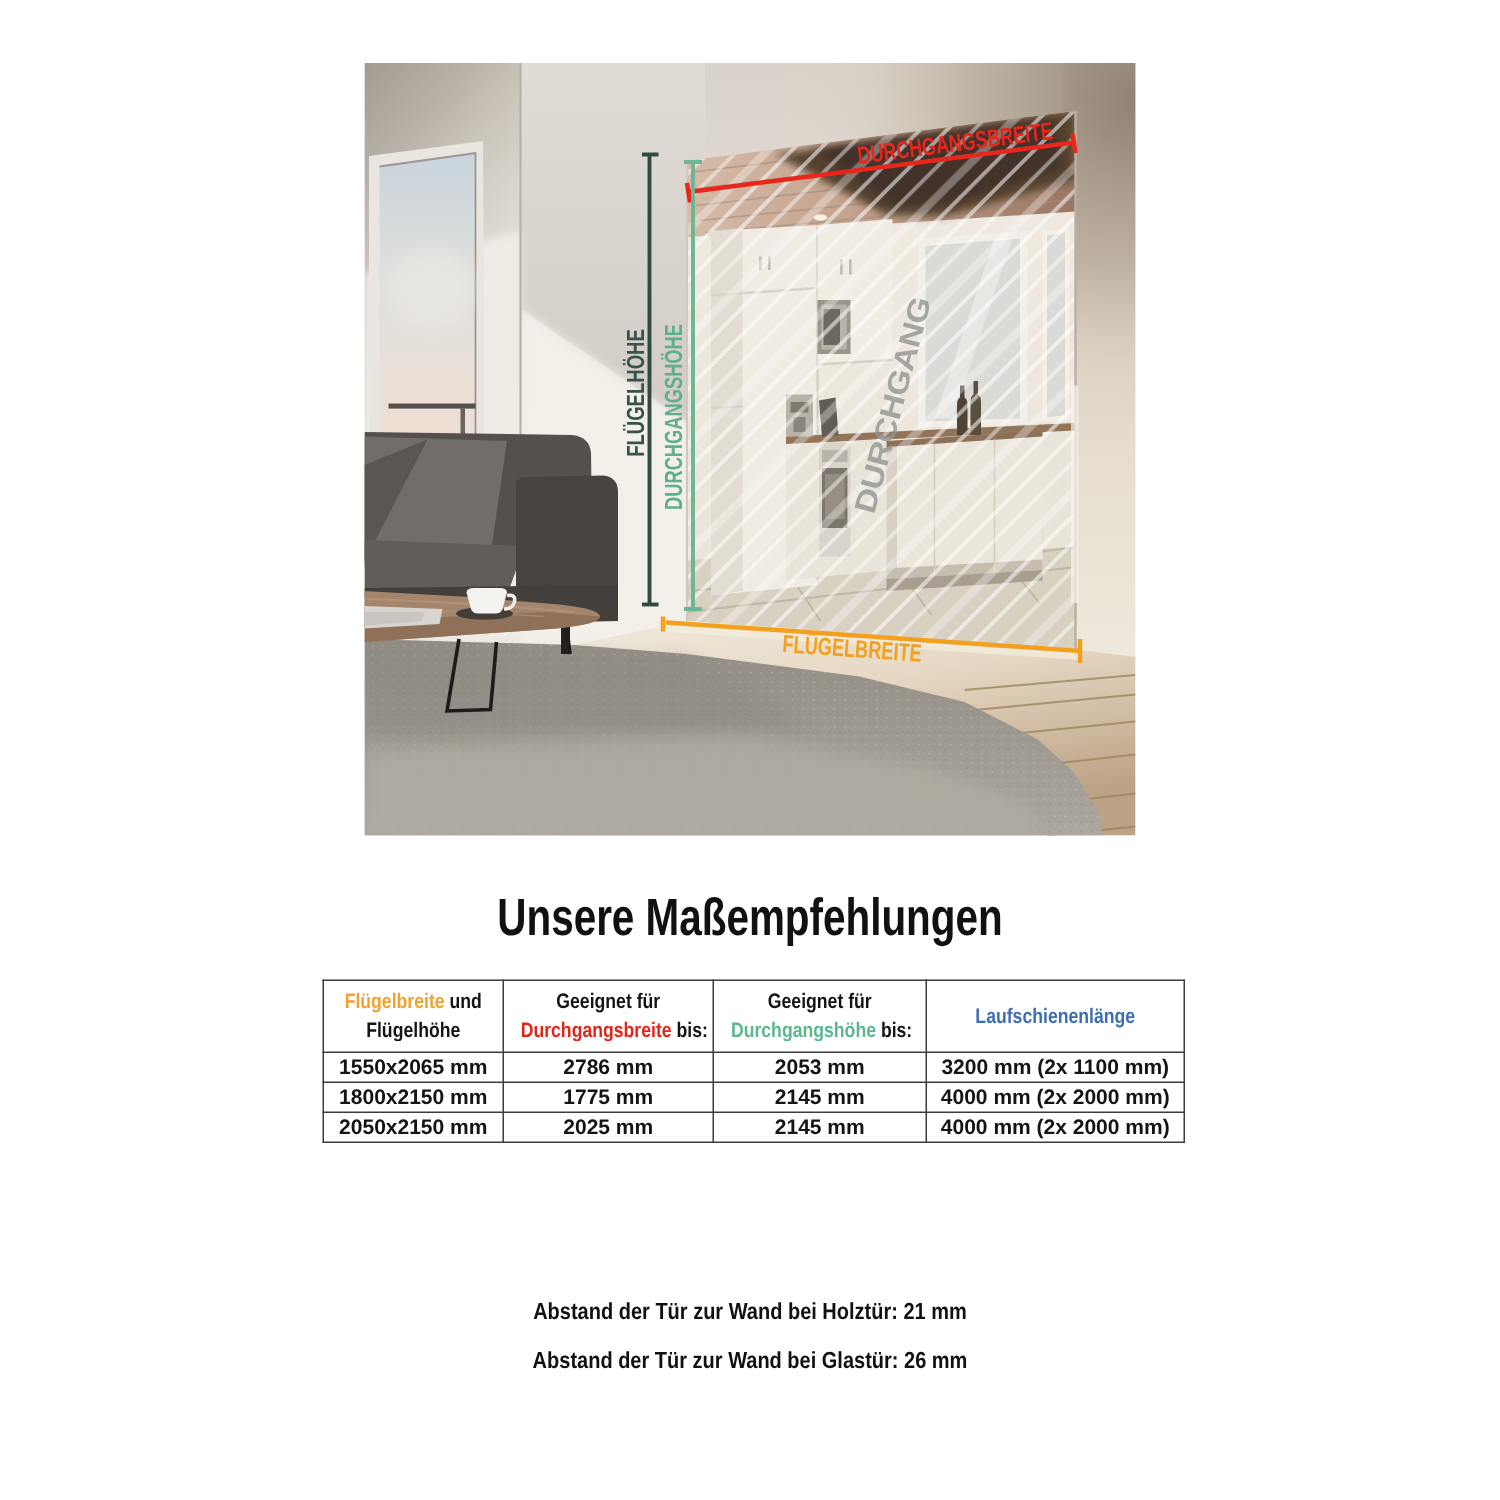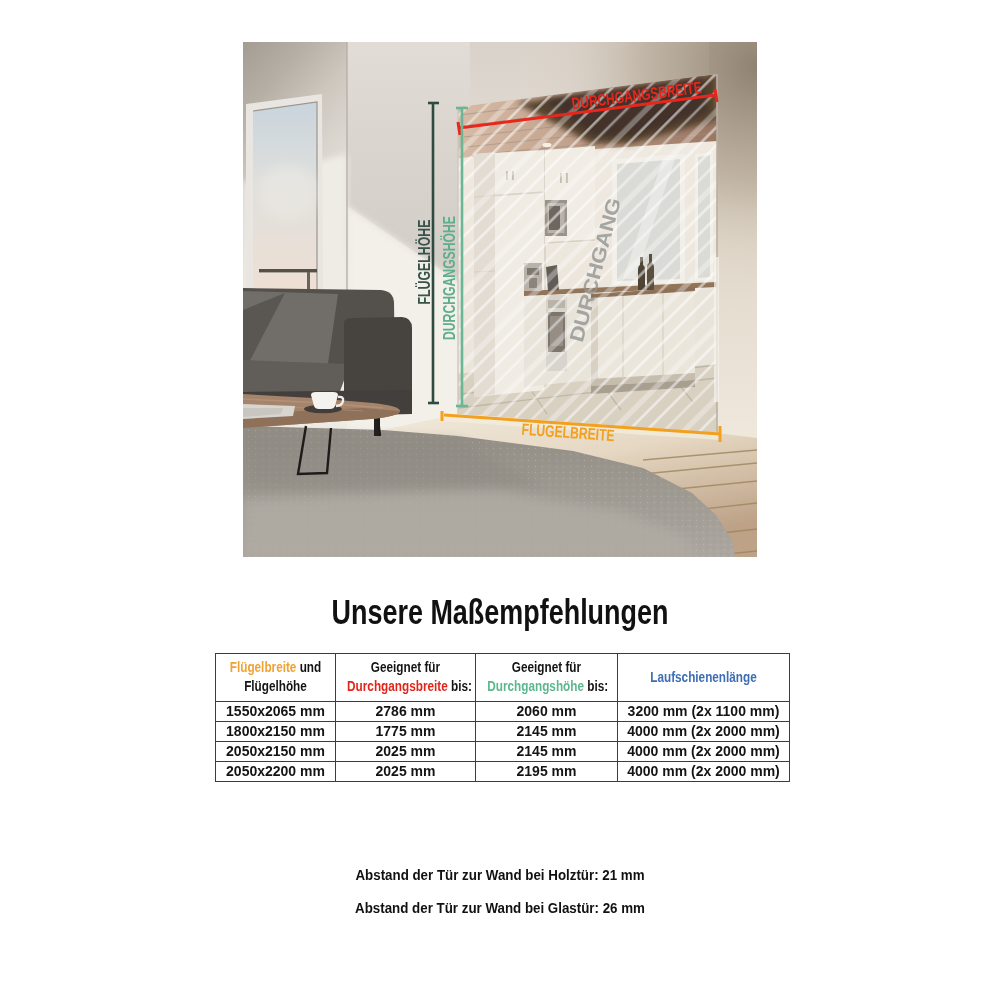--- a/index.html
+++ b/index.html
@@ -334,39 +334,33 @@
           <span class="sq">Geeignet für</span>
           <span class="sq"><span class="grn">Durchgangshöhe</span> bis:</span>
         </td>
     <td class="hdr">
           <span class="sq blu">Laufschienenlänge</span>
         </td>
   </tr>
   <tr>
         <td>1550x2065 mm</td>
         <td>2786 mm</td>
-        <td>2060 mm</td>
+        <td>2053 mm</td>
         <td>3200 mm (2x 1100 mm)</td>
       </tr>
   <tr>
         <td>1800x2150 mm</td>
         <td>1775 mm</td>
         <td>2145 mm</td>
         <td>4000 mm (2x 2000 mm)</td>
       </tr>
   <tr>
         <td>2050x2150 mm</td>
         <td>2025 mm</td>
         <td>2145 mm</td>
         <td>4000 mm (2x 2000 mm)</td>
       </tr>
-  <tr>
-        <td>2050x2200 mm</td>
-        <td>2025 mm</td>
-        <td>2195 mm</td>
-        <td>4000 mm (2x 2000 mm)</td>
-      </tr>
 </tbody>
   </table>
 
 <div class="foot" style="top:866px;">Abstand der Tür zur Wand bei Holztür: 21 mm</div>
 
 <div class="foot" style="top:899px;">Abstand der Tür zur Wand bei Glastür: 26 mm</div>
 
 </body></html>

